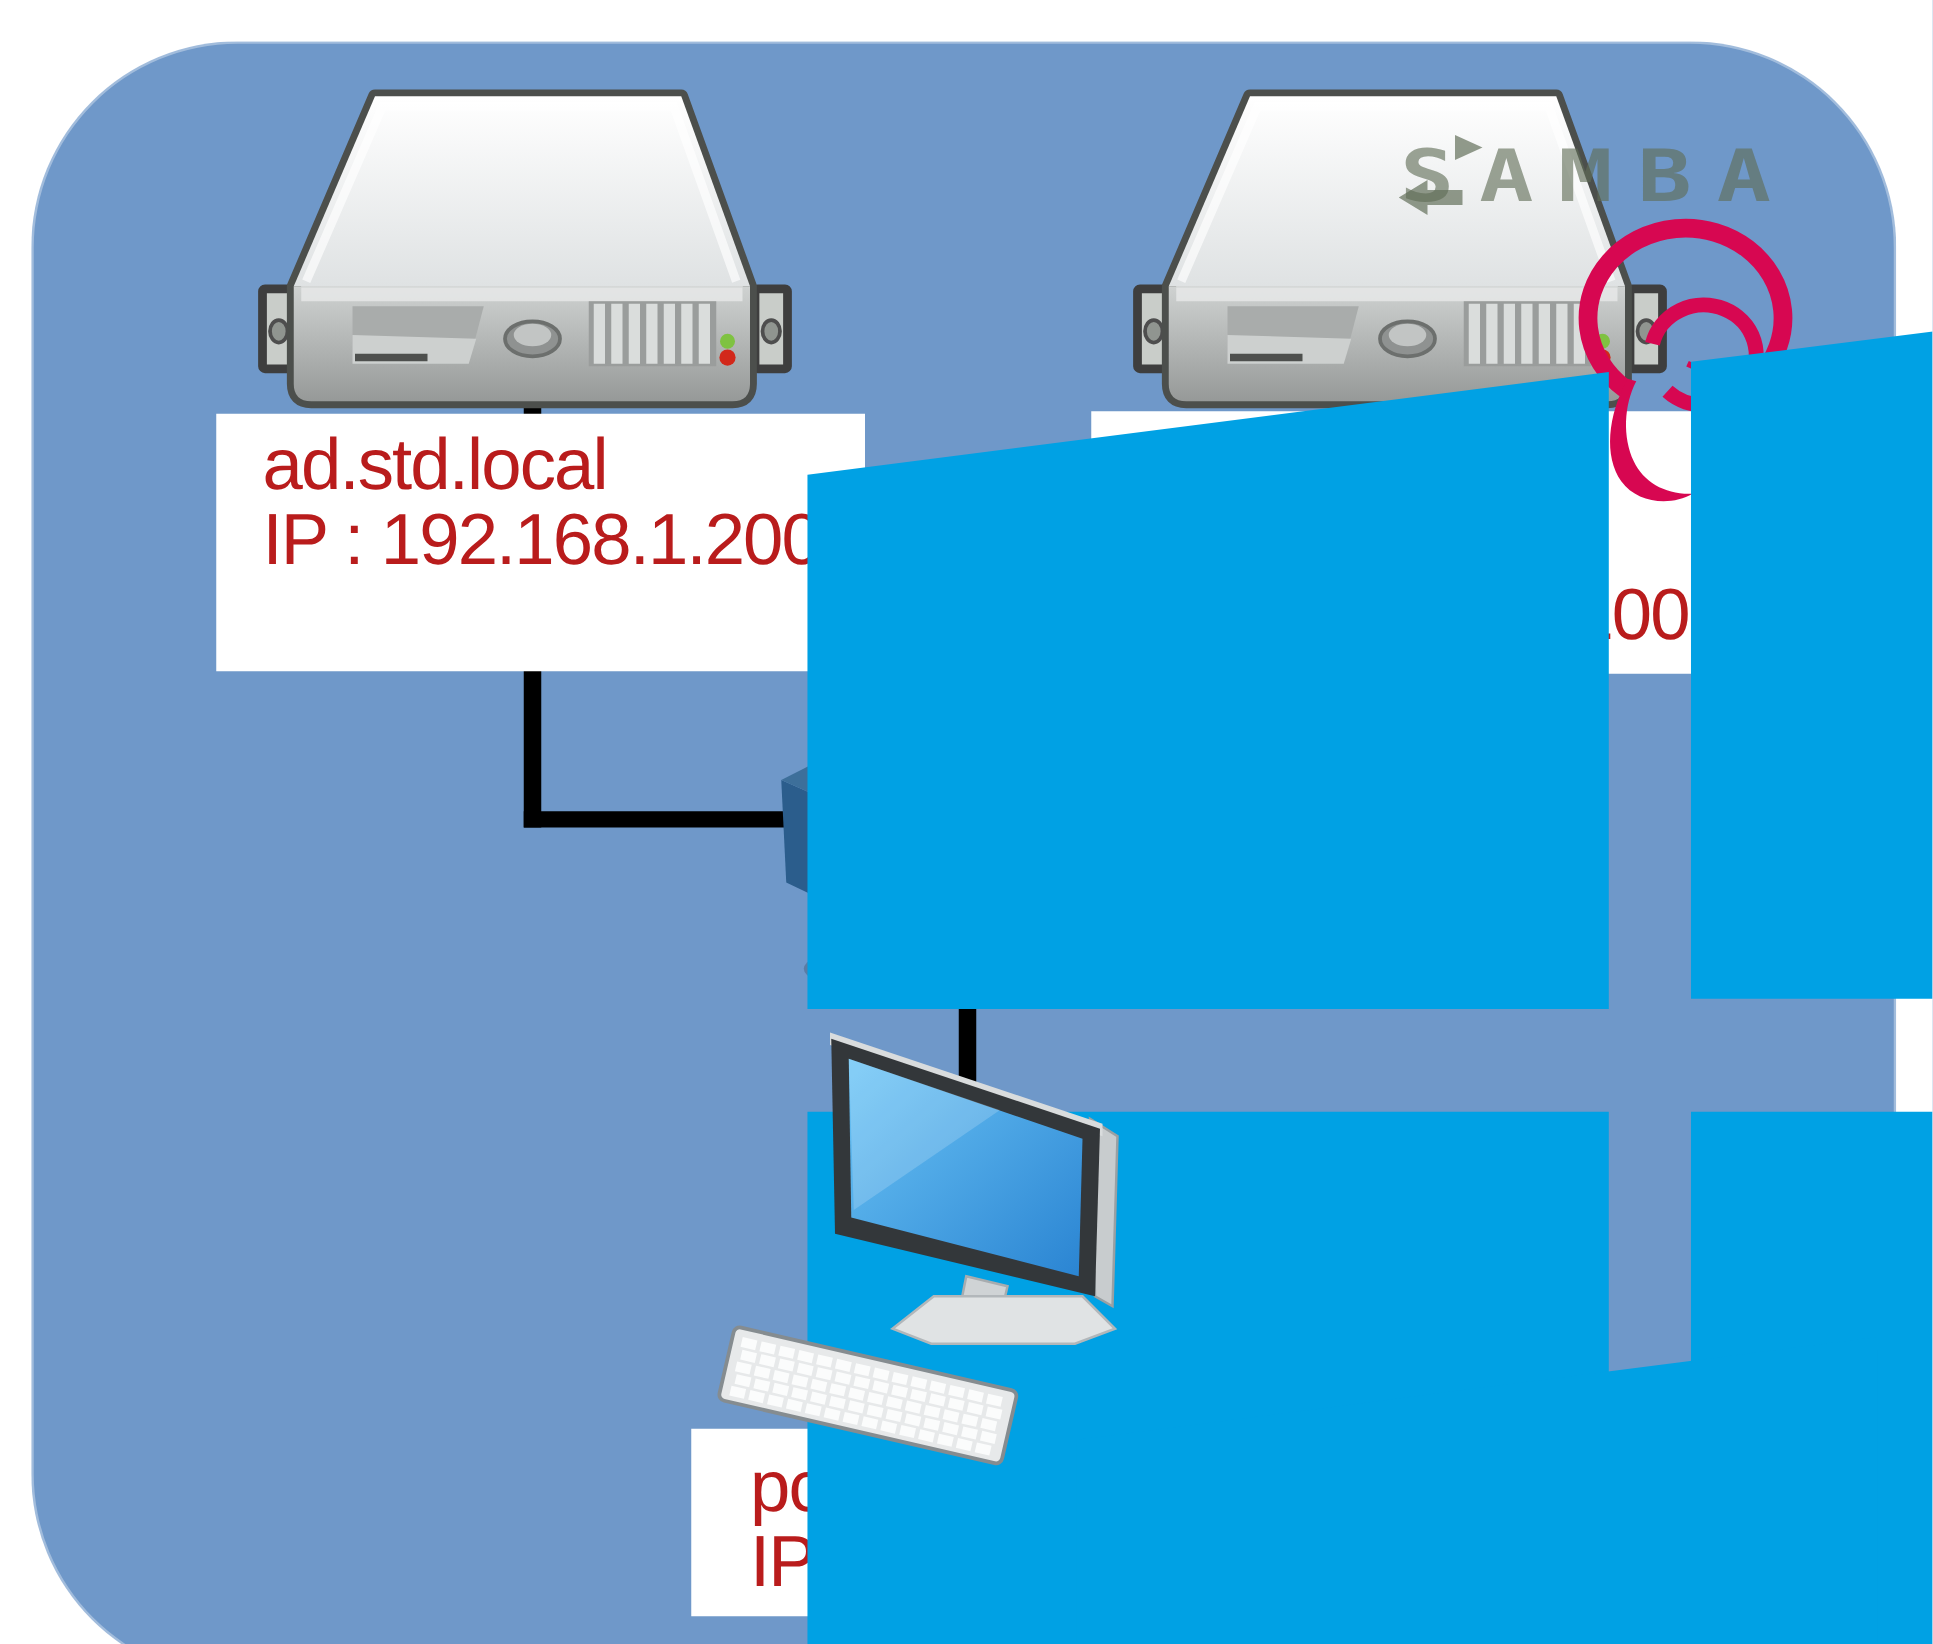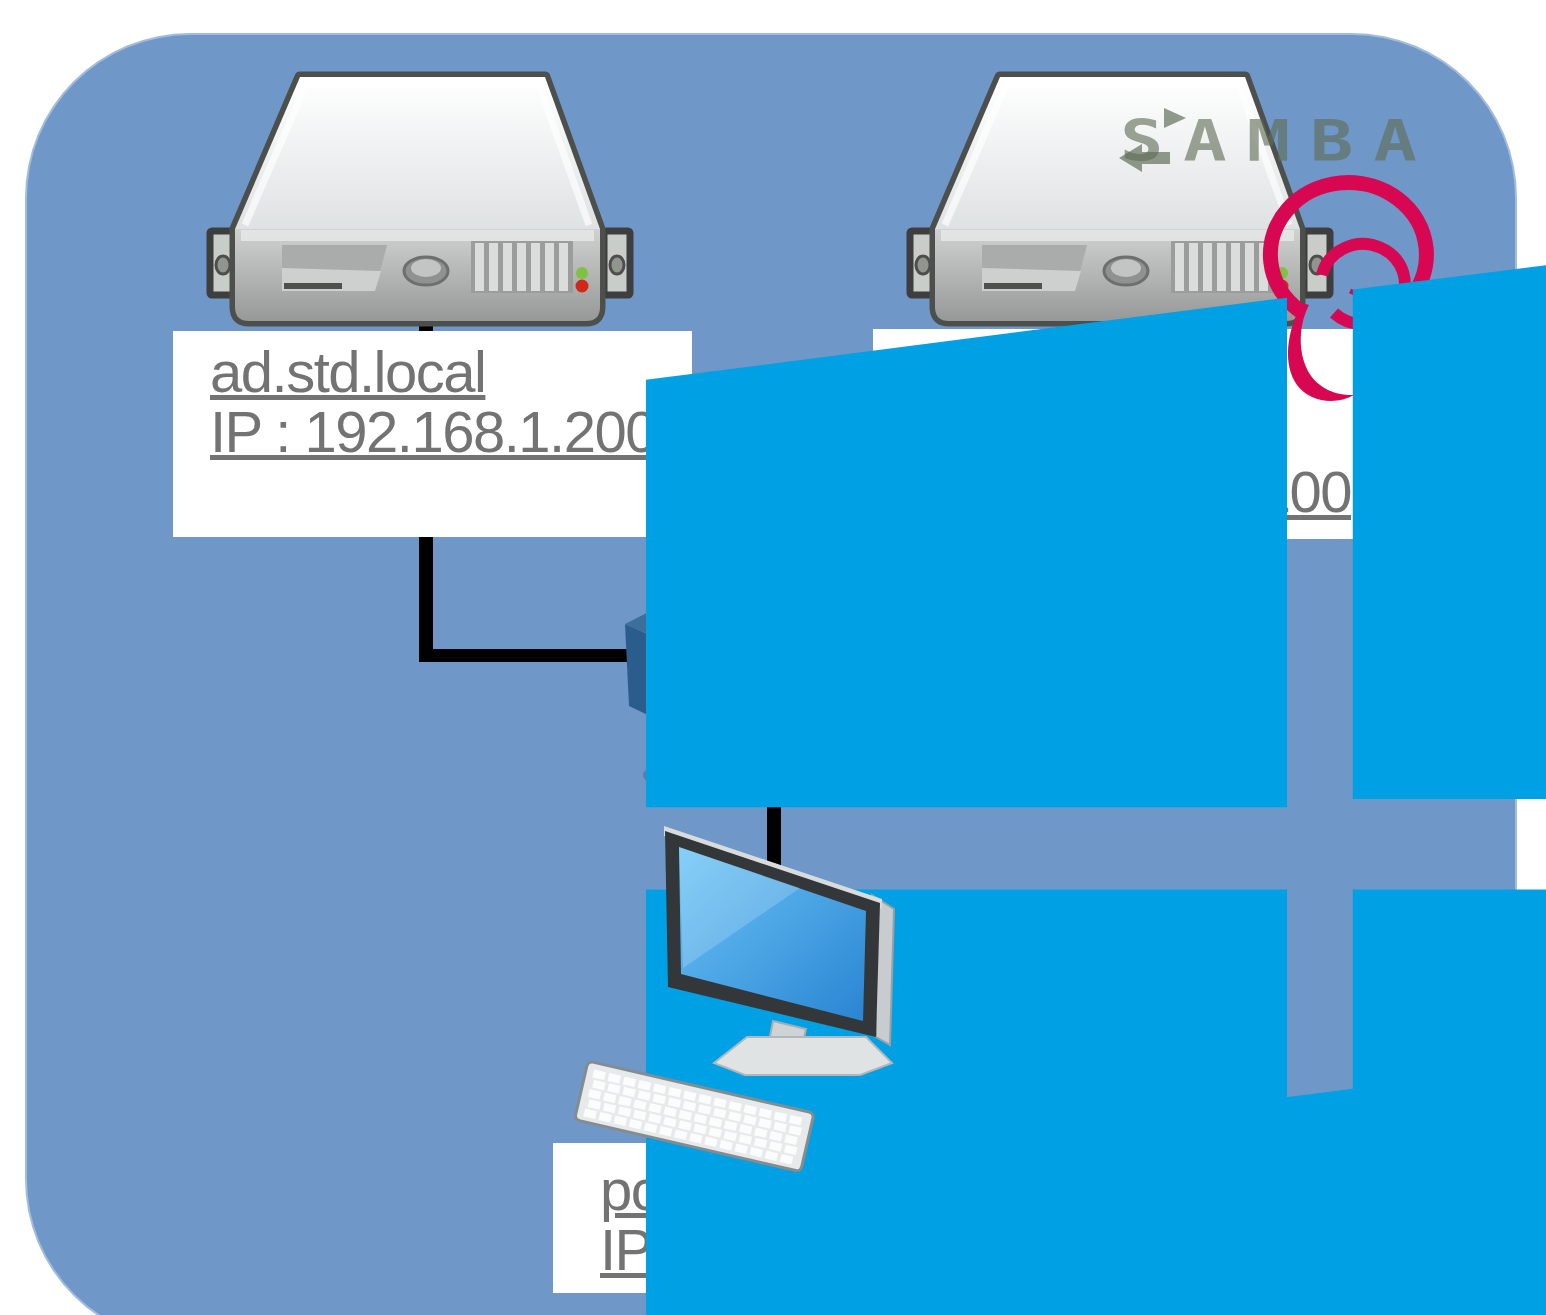--- a/index.html
+++ b/index.html
@@ -8,23 +8,23 @@
   
   #panel{position:absolute;left:25px;top:0;width:1492px;height:1311px;
          background:#6f98c9;border-radius:165px;border:2px solid rgba(255,255,255,.35);
          box-sizing:border-box;}
   
   #bottom-bar{position:absolute;left:160px;top:1303px;width:1230px;height:12px;
          background:#3d6da8;border-top:2px solid #86aed8;border-radius:10px 10px 0 0;
          box-sizing:border-box;}
   svg.layer{position:absolute;left:0;top:0;width:1546px;height:1315px;}
   
-  .label-box{position:absolute;background:#ffffff;color:#737373;
+  .label-box{position:absolute;background:#ffffff;color:#b91c1c;
              font-size:58px;line-height:53px;letter-spacing:-1.5px;
-             white-space:nowrap;text-decoration:underline;}
+             white-space:nowrap;}
   #box-ad{left:173px;top:298px;width:519px;height:206px;padding:14px 0 0 37px;box-sizing:border-box;}
   #box-samba{left:873px;top:296px;width:514px;height:210px;padding:16px 0 0 32px;box-sizing:border-box;}
   #box-pc{left:553px;top:1110px;width:500px;height:150px;padding:20px 0 0 47px;box-sizing:border-box;}
   .label-box div{margin:0 0 7px 0;}
   
   #samba-wordmark{position:absolute;left:1120px;top:74px;
       font-family:"DejaVu Sans Mono", monospace;font-weight:bold;
       font-size:72px;letter-spacing:20px;color:rgba(95,108,86,0.62);
       transform:scale(1.0,0.80);transform-origin:top left;}
 </style>

